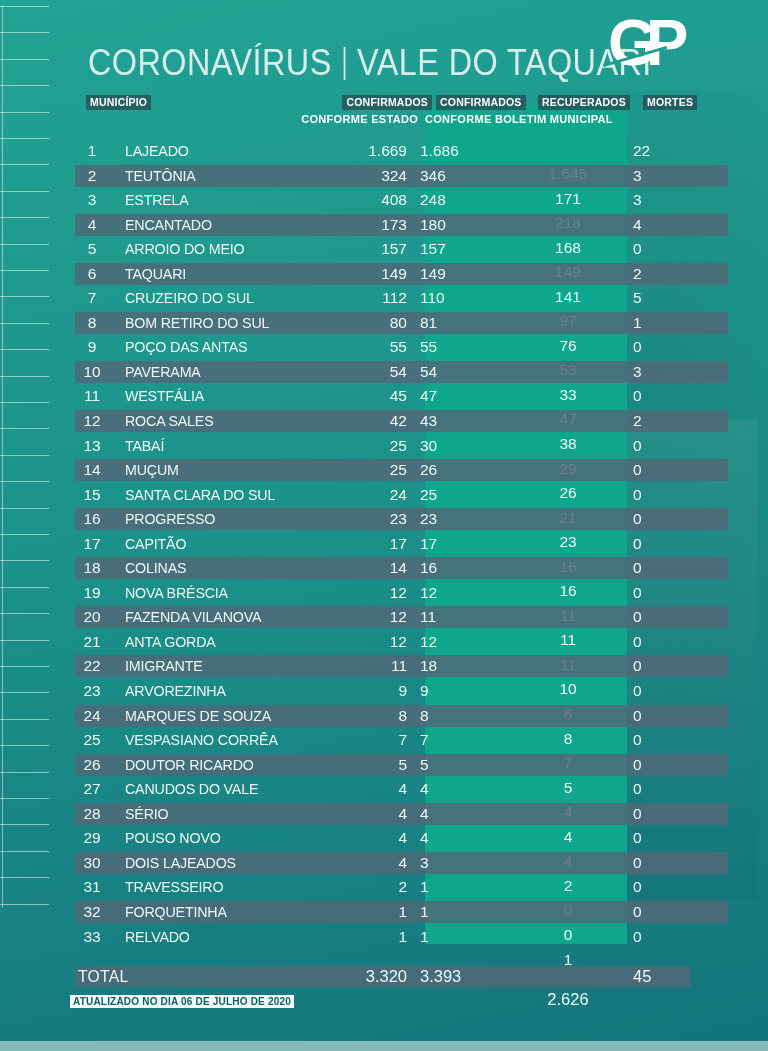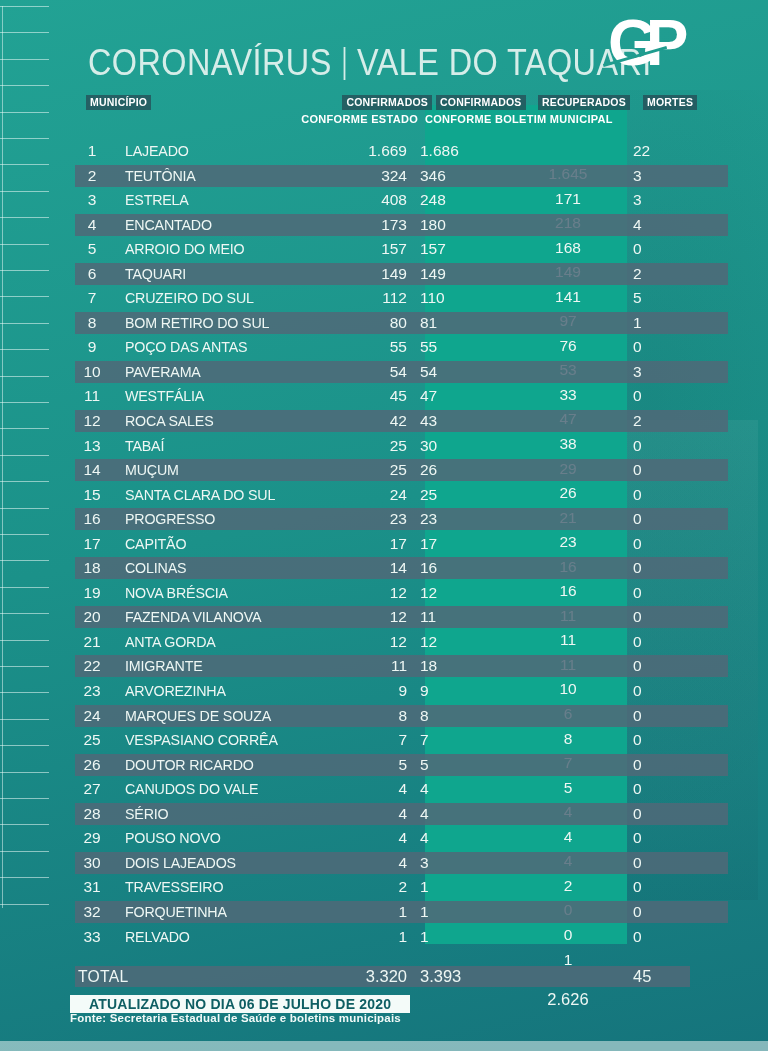--- a/index.html
+++ b/index.html
@@ -53,21 +53,21 @@
   .c-rec{left:519px; width:98px; text-align:center;margin-top:23px;}
   .c-mor{left:633px; width:55px; text-align:left;}
 
   .total-row{position:absolute; left:0; top:966px; width:768px; height:21px;
     font-size:16.5px; line-height:21px; color:#eef7f4;}
   .total-row::before{content:""; position:absolute; left:75px; width:615px; top:0; height:21px;
     background:rgba(80,104,120,.85);}
   .total-label{left:78px; width:120px; letter-spacing:.3px; transform:scaleX(.95); transform-origin:left center;}
 
   .updated{position:absolute; left:70px; top:995px; background:#f4fbf9; color:#0e5e63;
-    font-size:14px; font-weight:bold; letter-spacing:.2px; padding:1px 19px; white-space:nowrap;}
+    font-size:10px; font-weight:bold; letter-spacing:.2px; padding:1px 3px; white-space:nowrap;}
   .source{position:absolute; left:70px; top:1012px; color:#f2faf8; font-size:11.5px;
     font-weight:bold; letter-spacing:.2px; white-space:nowrap;}
   .bottom-strip{position:absolute; left:0; bottom:0; width:768px; height:10px; background:rgba(225,238,238,.55);}
 </style>
 </head>
 <body>
 
 <div class="page">
   <div class="wm1"></div>
   <div class="wm2"></div>
@@ -364,15 +364,14 @@
 
   <div class="total-row">
     <span class="cell total-label">TOTAL</span>
     <span class="cell c-est">3.320</span>
     <span class="cell c-mun">3.393</span>
     <span class="cell c-rec">2.626</span>
     <span class="cell c-mor">45</span>
   </div>
 
   <div class="updated">ATUALIZADO NO DIA 06 DE JULHO DE 2020</div>
-  <div class="source">Fonte: Secretaria Estadual de Saúde e boletins municipais</div>
   <div class="bottom-strip"></div>
 </div>
 
 </body></html>

